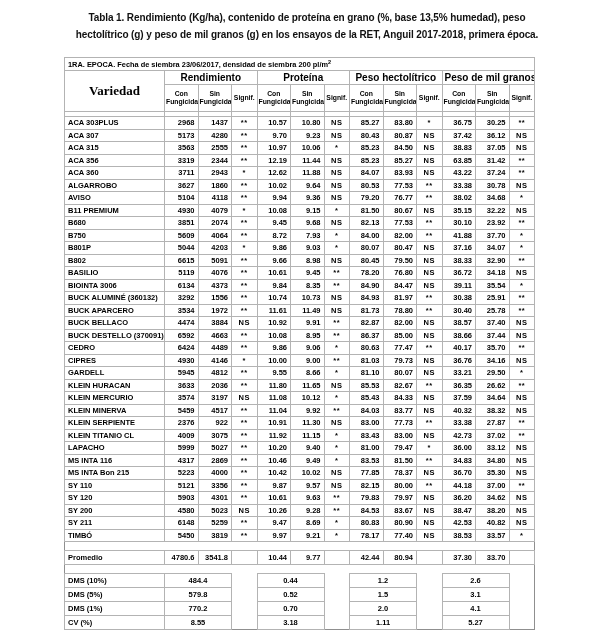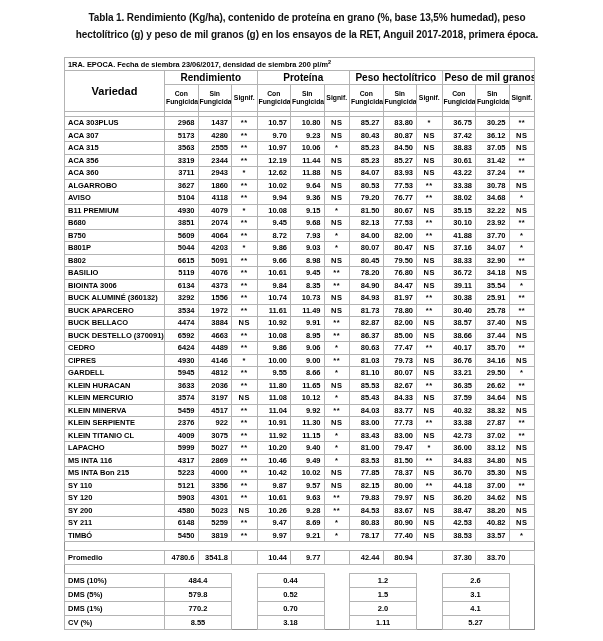--- a/index.html
+++ b/index.html
@@ -18,21 +18,21 @@
     border-collapse:collapse;table-layout:fixed;width:470px;
     border:1px solid #8f8f8f;
   }
   th,td{
     border:1px solid #b3b3b3;font-size:7.5px;font-weight:700;color:#000;
     padding:0 2px;overflow:hidden;white-space:nowrap;
   }
   .caption-row th{height:12px;text-align:left;font-size:7.4px;padding-left:3px;}
   .caption-row sup{font-size:5.5px;}
   .group-row th{height:13px;text-align:center;font-size:10px;}
-  th.variety-h{text-align:center;vertical-align:middle;font-size:11px;}
+  th.variety-h{text-align:center;vertical-align:middle;font-size:13px;font-family:Liberation Serif, serif;}
   .sub-row th{
     height:26px;text-align:center;font-size:6.8px;line-height:1.25;
     white-space:normal;vertical-align:middle;padding:0 1px;
   }
   tr.sp-b td{height:4px;padding:0;}
   tbody td{height:11.5px;line-height:11.5px;}
   td.var{text-align:left;padding-left:3px;}
   td.num{text-align:right;padding-right:3px;}
   td.sig{text-align:center;letter-spacing:0.5px;padding:0;}
   tr.spacer td{border:none;height:8px;}
@@ -154,21 +154,21 @@
           <td class="var">ACA 356</td>
           <td class="num">3319</td>
           <td class="num">2344</td>
           <td class="sig">**</td>
           <td class="num">12.19</td>
           <td class="num">11.44</td>
           <td class="sig">NS</td>
           <td class="num">85.23</td>
           <td class="num">85.27</td>
           <td class="sig">NS</td>
-          <td class="num">30.61</td>
+          <td class="num">63.85</td>
           <td class="num">31.42</td>
           <td class="sig">**</td>
         </tr>
         <tr>
           <td class="var">ACA 360</td>
           <td class="num">3711</td>
           <td class="num">2943</td>
           <td class="sig">*</td>
           <td class="num">12.62</td>
           <td class="num">11.88</td>

